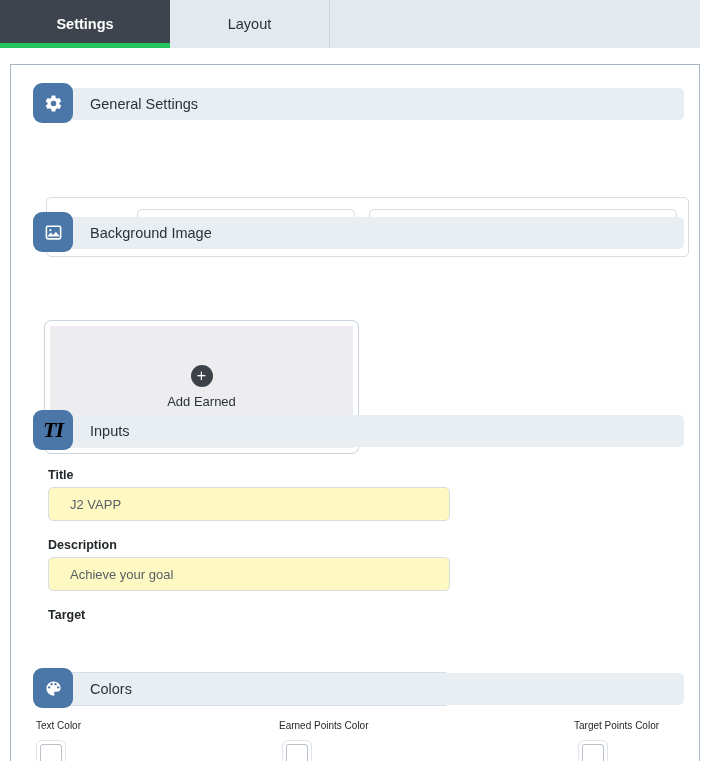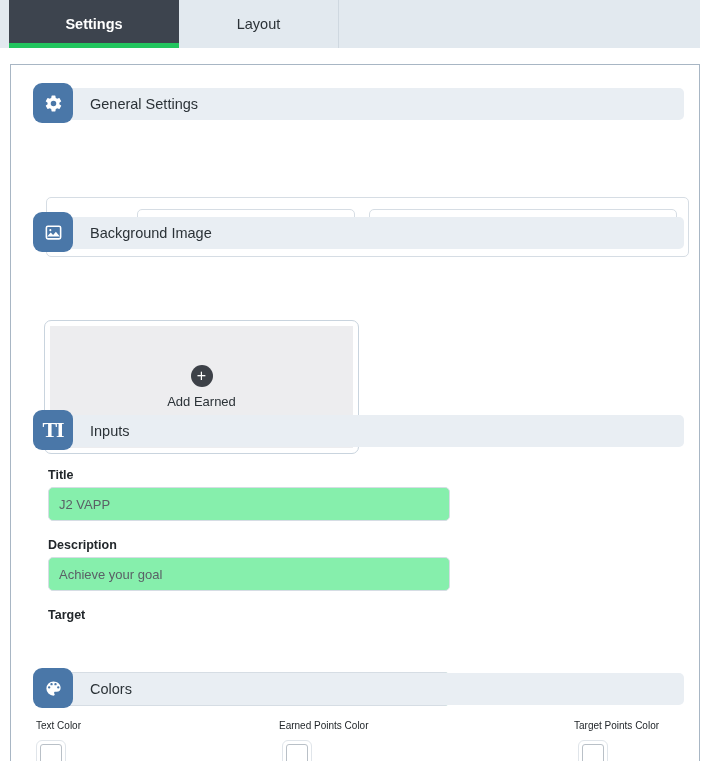--- a/index.html
+++ b/index.html
@@ -15,21 +15,20 @@
     background: #ffffff;
   }
 
   
   .tabbar {
     position: absolute; left: 0; top: 0;
     width: 700px; height: 48px;
     background: #e2e9ef;
     display: flex;
     align-items: stretch;
-    padding-left: 9px;
   }
   .tab {
     position: relative;
     display: flex; align-items: center; justify-content: center;
     font-size: 14.5px;
     color: #2b3237;
     border-right: 1px solid #cfd8e0;
     background: #e2e9ef;
     cursor: pointer;
     user-select: none;
@@ -90,23 +89,24 @@
   .sec-title {
     margin-left: 54px;
     font-size: 14.5px;
     color: #2b3237;
   }
   .sec-icon svg { display: block; }
   .ti-glyph {
     font-family: "Liberation Serif", serif;
     font-size: 22px;
     font-weight: bold;
-    color: #ffffff;
+    color: #000000;
     letter-spacing: -1px;
     line-height: 1;
+    font-style: italic;
   }
 
   
   .chat-row {
     position: absolute;
     left: 35px; top: 132px;
     width: 643px; height: 60px;
     border: 1px solid #d6dde4;
     border-radius: 5px;
     display: flex; align-items: center;
@@ -192,25 +192,25 @@
     font-size: 12.5px;
     color: #22272b;
     font-weight: bold;
   }
   .field-input {
     position: absolute;
     left: 37px;
     width: 402px; height: 34px;
     border: 1px solid #d6dde4;
     border-radius: 5px;
-    background: #86efac;
+    background: #fef9c3;
     font-family: "Liberation Sans", sans-serif;
     font-size: 13px;
     color: #5a6066;
-    padding-left: 10px;
+    padding-left: 21px;
   }
 
   
   .color-label {
     position: absolute;
     font-size: 10px;
     color: #22272b;
   }
   .swatch-outer {
     position: absolute;

